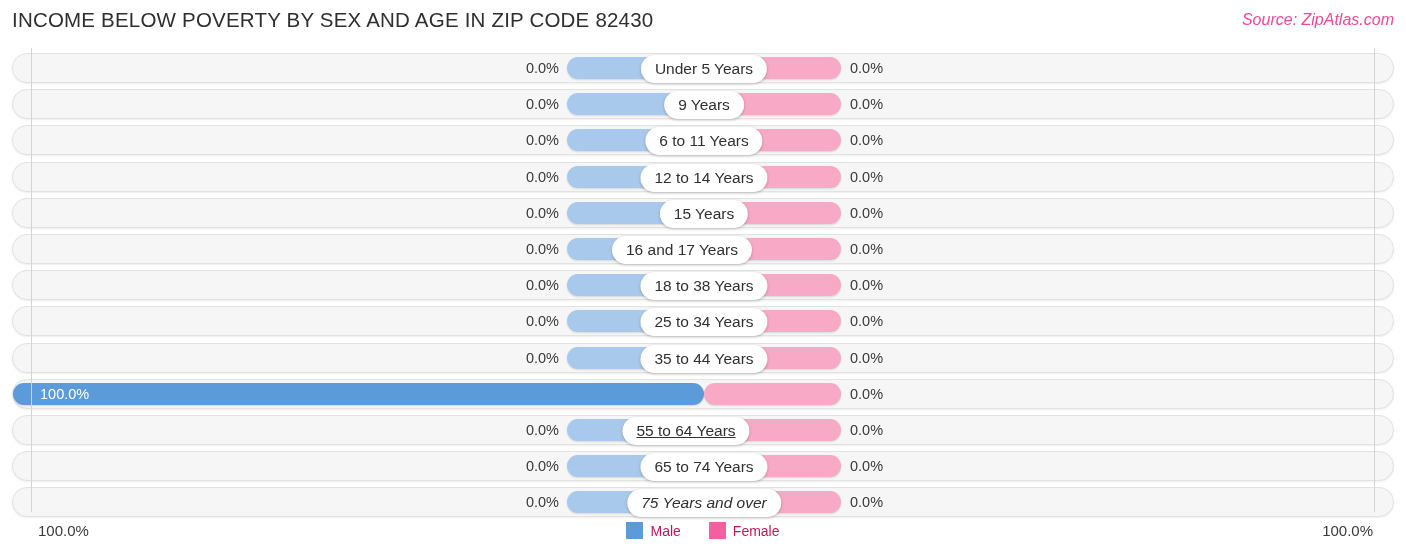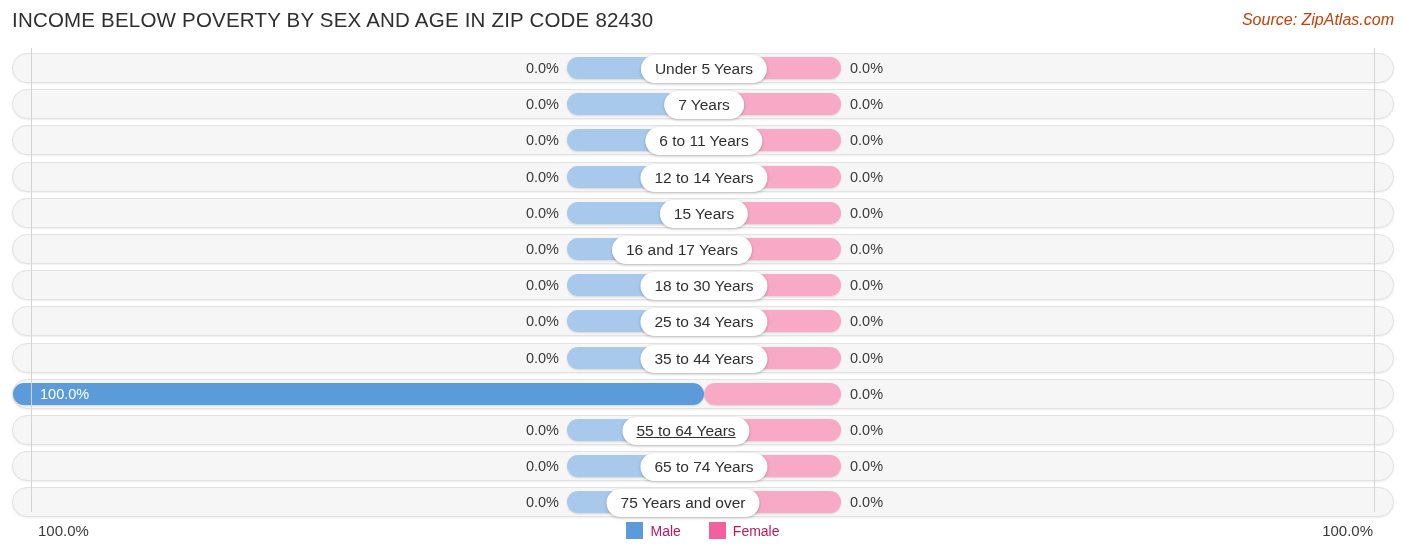--- a/index.html
+++ b/index.html
@@ -32,21 +32,21 @@
     color: #2f2f2f;
     white-space: nowrap;
     font-weight: 400;
   }
   .source-note {
     position: absolute;
     right: 12px;
     top: 11px;
     font-size: 16px;
     font-style: italic;
-    color: #c2410c;
+    color: #ec4899;
     white-space: nowrap;
   }
 
   
   .plot {
     position: absolute;
     left: 0;
     top: 48px;
     width: 1112px;
     height: 468px;
@@ -184,21 +184,21 @@
         <div class="bar female" style="left: 691px; width: 137px;"></div>
         <div class="val left" style="left: 492px; width: 54px;">0.0%</div>
         <div class="val right" style="left: 837px; width: 60px;">0.0%</div>
         <div class="pill" style="left: 691px;">Under 5 Years</div>
       </div>
       <div class="row" style="top: 41.2px;">
         <div class="bar male" style="left: 554px; width: 137px;"></div>
         <div class="bar female" style="left: 691px; width: 137px;"></div>
         <div class="val left" style="left: 492px; width: 54px;">0.0%</div>
         <div class="val right" style="left: 837px; width: 60px;">0.0%</div>
-        <div class="pill" style="left: 691px;">7 Years</div>
+        <div class="pill" style="left: 691px;">9 Years</div>
       </div>
       <div class="row" style="top: 77.4px;">
         <div class="bar male" style="left: 554px; width: 137px;"></div>
         <div class="bar female" style="left: 691px; width: 137px;"></div>
         <div class="val left" style="left: 492px; width: 54px;">0.0%</div>
         <div class="val right" style="left: 837px; width: 60px;">0.0%</div>
         <div class="pill" style="left: 691px;">6 to 11 Years</div>
       </div>
       <div class="row" style="top: 113.6px;">
         <div class="bar male" style="left: 554px; width: 137px;"></div>
@@ -219,21 +219,21 @@
         <div class="bar female" style="left: 691px; width: 137px;"></div>
         <div class="val left" style="left: 492px; width: 54px;">0.0%</div>
         <div class="val right" style="left: 837px; width: 60px;">0.0%</div>
         <div class="pill" style="left: 669px;">16 and 17 Years</div>
       </div>
       <div class="row" style="top: 222.2px;">
         <div class="bar male" style="left: 554px; width: 137px;"></div>
         <div class="bar female" style="left: 691px; width: 137px;"></div>
         <div class="val left" style="left: 492px; width: 54px;">0.0%</div>
         <div class="val right" style="left: 837px; width: 60px;">0.0%</div>
-        <div class="pill" style="left: 691px;">18 to 30 Years</div>
+        <div class="pill" style="left: 691px;">18 to 38 Years</div>
       </div>
       <div class="row" style="top: 258.4px;">
         <div class="bar male" style="left: 554px; width: 137px;"></div>
         <div class="bar female" style="left: 691px; width: 137px;"></div>
         <div class="val left" style="left: 492px; width: 54px;">0.0%</div>
         <div class="val right" style="left: 837px; width: 60px;">0.0%</div>
         <div class="pill" style="left: 691px;">25 to 34 Years</div>
       </div>
       <div class="row" style="top: 294.6px;">
         <div class="bar male" style="left: 554px; width: 137px;"></div>
@@ -260,21 +260,21 @@
         <div class="bar female" style="left: 691px; width: 137px;"></div>
         <div class="val left" style="left: 492px; width: 54px;">0.0%</div>
         <div class="val right" style="left: 837px; width: 60px;">0.0%</div>
         <div class="pill" style="left: 691px;">65 to 74 Years</div>
       </div>
       <div class="row" style="top: 439.4px;">
         <div class="bar male" style="left: 554px; width: 137px;"></div>
         <div class="bar female" style="left: 691px; width: 137px;"></div>
         <div class="val left" style="left: 492px; width: 54px;">0.0%</div>
         <div class="val right" style="left: 837px; width: 60px;">0.0%</div>
-        <div class="pill" style="left: 670px;">75 Years and over</div>
+        <div class="pill" style="left: 691px; font-style: italic;">75 Years and over</div>
       </div>
     </div>
 </div>
 
 <div class="footer">
   <div class="axis-label l">100.0%</div>
   <div class="axis-label r">100.0%</div>
   <div class="legend" id="legend-host"><div class="legend-item"><span class="legend-swatch" style="background: rgb(91, 155, 217);"></span><span class="legend-text">Male</span></div><div class="legend-item"><span class="legend-swatch" style="background: rgb(242, 96, 158);"></span><span class="legend-text">Female</span></div></div>
 </div>
 

